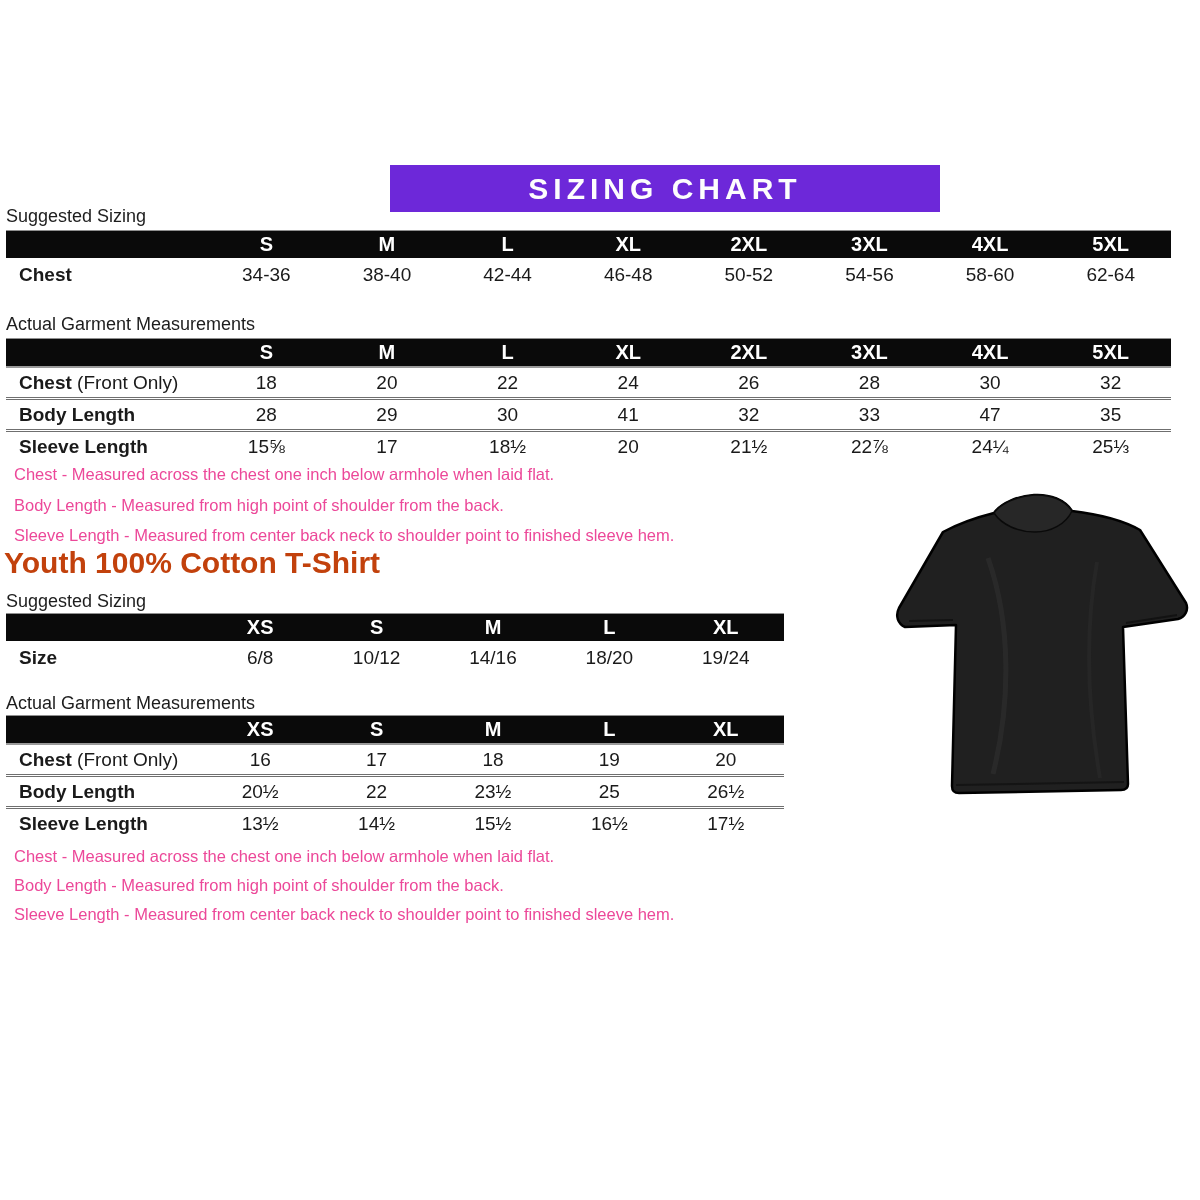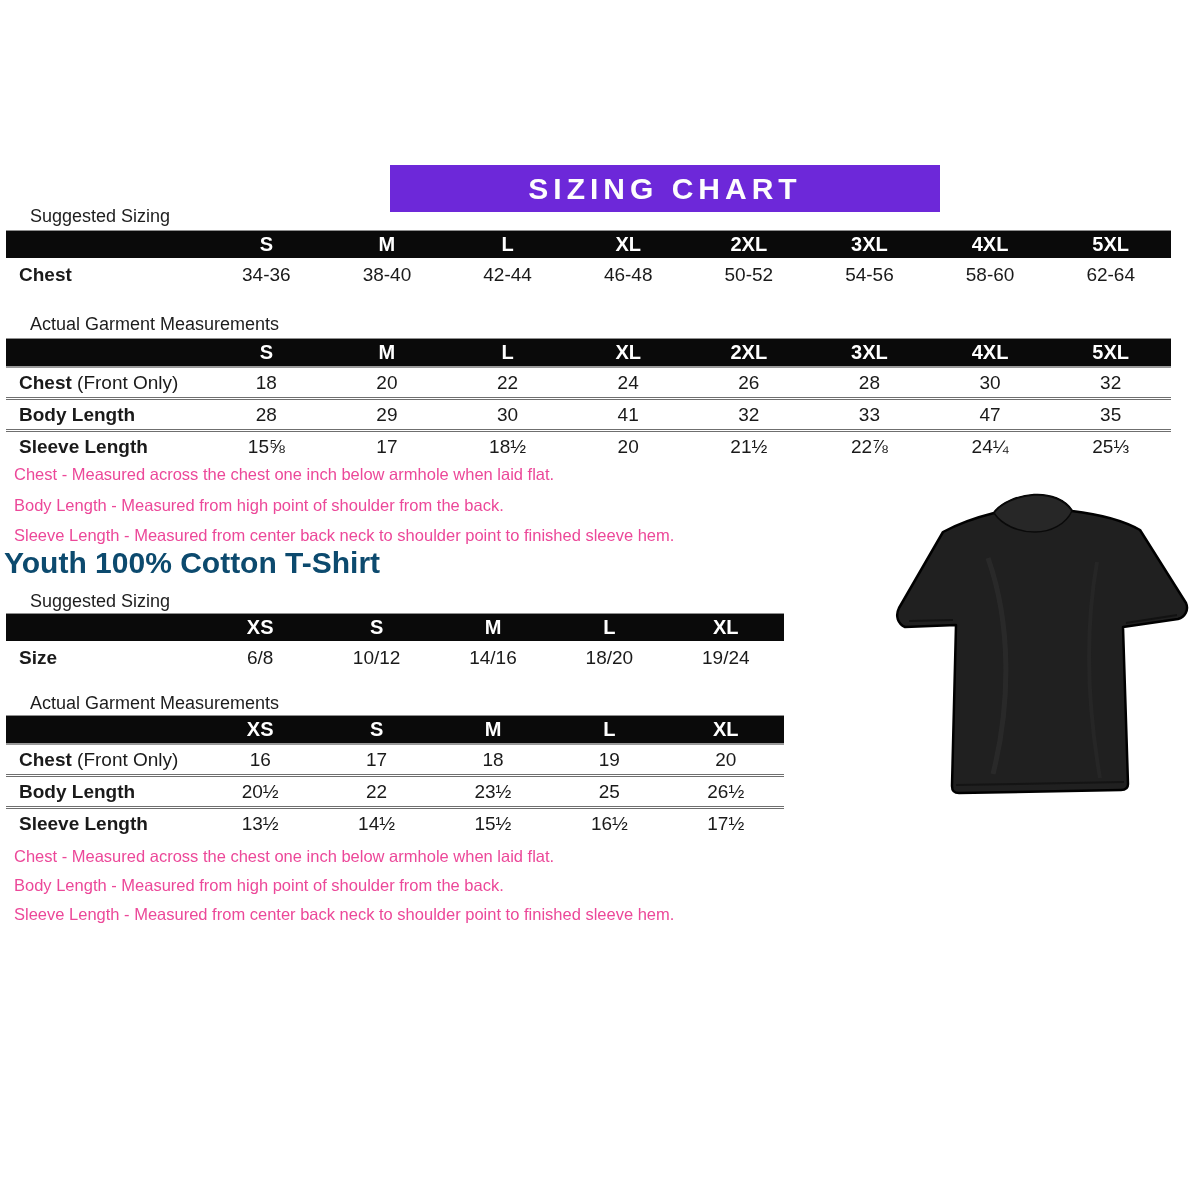--- a/index.html
+++ b/index.html
@@ -1,24 +1,24 @@
 <!DOCTYPE html>
 <html><head>
 <meta charset="utf-8">
 <style>
   html,body{margin:0;padding:0;background:#ffffff;}
   .page{position:relative;width:1200px;height:1200px;background:#ffffff;overflow:hidden;
         font-family:"Liberation Sans",sans-serif;color:#1a1a1a;}
 
   .adult-title{position:absolute;left:14px;top:163px;font-size:31px;font-weight:400;color:#0f0f0f;white-space:nowrap;}
-  .youth-title{position:absolute;left:4px;top:546px;font-size:30px;font-weight:700;color:#0c4a6e;white-space:nowrap;}
+  .youth-title{position:absolute;left:4px;top:546px;font-size:30px;font-weight:700;color:#c2410c;white-space:nowrap;}
   .banner{position:absolute;left:347px;top:165px;width:550px;height:47px;background:#6d28d9;color:#fdfdfd;
           font-size:30px;font-weight:700;letter-spacing:5px;text-align:center;line-height:47px;white-space:nowrap;margin-left:43px;}
 
-  .sec-label{position:absolute;font-size:18px;color:#1d1d1d;white-space:nowrap;margin-left:24px;}
+  .sec-label{position:absolute;font-size:18px;color:#1d1d1d;white-space:nowrap;}
   #lbl-a-sug{left:6px;top:206px;}
   #lbl-a-act{left:6px;top:314px;}
   #lbl-y-sug{left:6px;top:591px;}
   #lbl-y-act{left:6px;top:693px;}
 
   table.tbl{position:absolute;border-collapse:collapse;table-layout:fixed;border-top:1px solid #8f8f8f;}
   .tbl th{background:#0a0a0a;color:#ffffff;font-weight:700;font-size:20px;height:27px;padding:0;text-align:center;}
   .tbl td{font-size:19px;text-align:center;padding:0;color:#1a1a1a;}
   .tbl td.rowlab{text-align:left;padding-left:13px;}
   .b{font-weight:700;text-align:right;}

